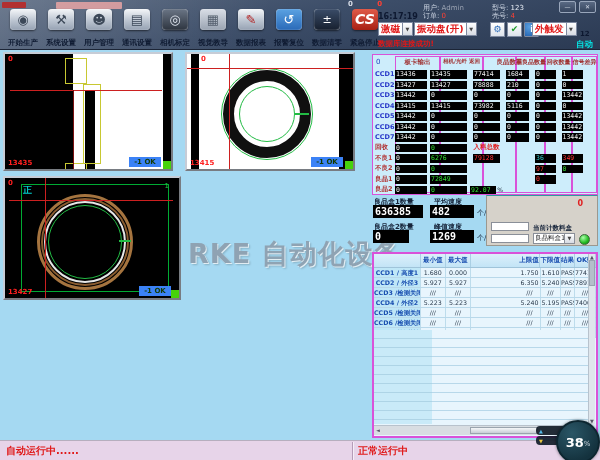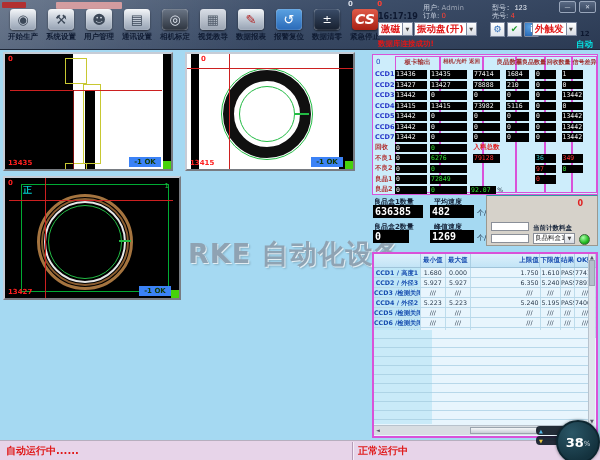--- a/index.html
+++ b/index.html
@@ -13,21 +13,21 @@
     background:linear-gradient(100deg,rgba(255,255,255,.14),rgba(255,255,255,0) 45%);}
   .title-mark{position:absolute;height:6px;border-radius:1px;}
   #tm1{left:2px;top:2px;width:24px;background:#b23030;}
   #tm2{left:56px;top:2px;width:66px;height:7px;background:#e8a4a4;opacity:.85;}
   #tb-items{position:absolute;left:4px;top:9px;display:flex;}
   .tb-item{width:38px;text-align:center;cursor:pointer;position:relative;}
   .tb-icon{width:26px;height:21px;margin:0 auto;border-radius:4px;
     background:linear-gradient(180deg,#f4f6f9,#bcc5d1 55%,#96a2b3);
     box-shadow:0 1px 2px rgba(0,0,0,.55),inset 0 0 1px #fff;
     color:#3c4858;font-size:13px;line-height:21px;text-align:center;}
-  .tb-label{font-size:7.5px;font-weight:bold;color:#101c33;margin-top:2px;white-space:nowrap;}
+  .tb-label{font-size:7.5px;font-weight:bold;color:#101c33;margin-top:8px;white-space:nowrap;}
   [data-name="alarm-reset-icon"]{background:linear-gradient(#5ba2e2,#2a6ab8);color:#fff;}
   [data-name="calculator-icon"]{background:linear-gradient(#3a4c68,#17202f);color:#fff;font-size:11px;}
   [data-name="report-icon"]{color:#b22222;}
   [data-name="camera-icon"]{background:linear-gradient(#6a7585,#2e3540);color:#dfe5ee;}
   [data-name="monitor-icon"]{background:linear-gradient(#d9dee6,#9aa4b2);color:#55606e;}
   #estop-item{width:38px;text-align:center;position:absolute;left:346px;top:9px;cursor:pointer;}
   #estop-counters{position:absolute;left:348px;top:0;width:34px;display:flex;justify-content:space-between;
     font-size:7px;font-weight:bold;}
   #estop-counters .cl{color:#d8dee8;} #estop-counters .cr{color:#ff4034;}
   #estop-icon{width:26px;height:21px;margin:0 auto;border-radius:4px;
@@ -241,21 +241,21 @@
     <div id="db-msg" data-name="database-status-message">数据库连接成功!</div>
 
     <div class="info-block" style="left:423px;top:3px;" data-name="user-info">
       <span>用户:</span>
       <span class="v-dim">Admin</span>
     </div>
     <div class="info-block" style="left:423px;top:11px;" data-name="order-info">
       <span>订单:</span>
       <span class="v-red">0</span>
     </div>
-    <div class="info-block" style="left:492px;top:3px;font-family:Liberation Mono, monospace;" data-name="model-info">
+    <div class="info-block" style="left:492px;top:3px;" data-name="model-info">
       <span>型号:</span>
       <span class="v-dark">123</span>
     </div>
     <div class="info-block" style="left:492px;top:11px;" data-name="shell-info">
       <span>壳号:</span>
       <span class="v-red">4</span>
     </div>
 
     <div id="sm-btns" data-name="quick-buttons">
       <div class="sm-btn sm-gear" data-name="gear-icon">⚙</div>

